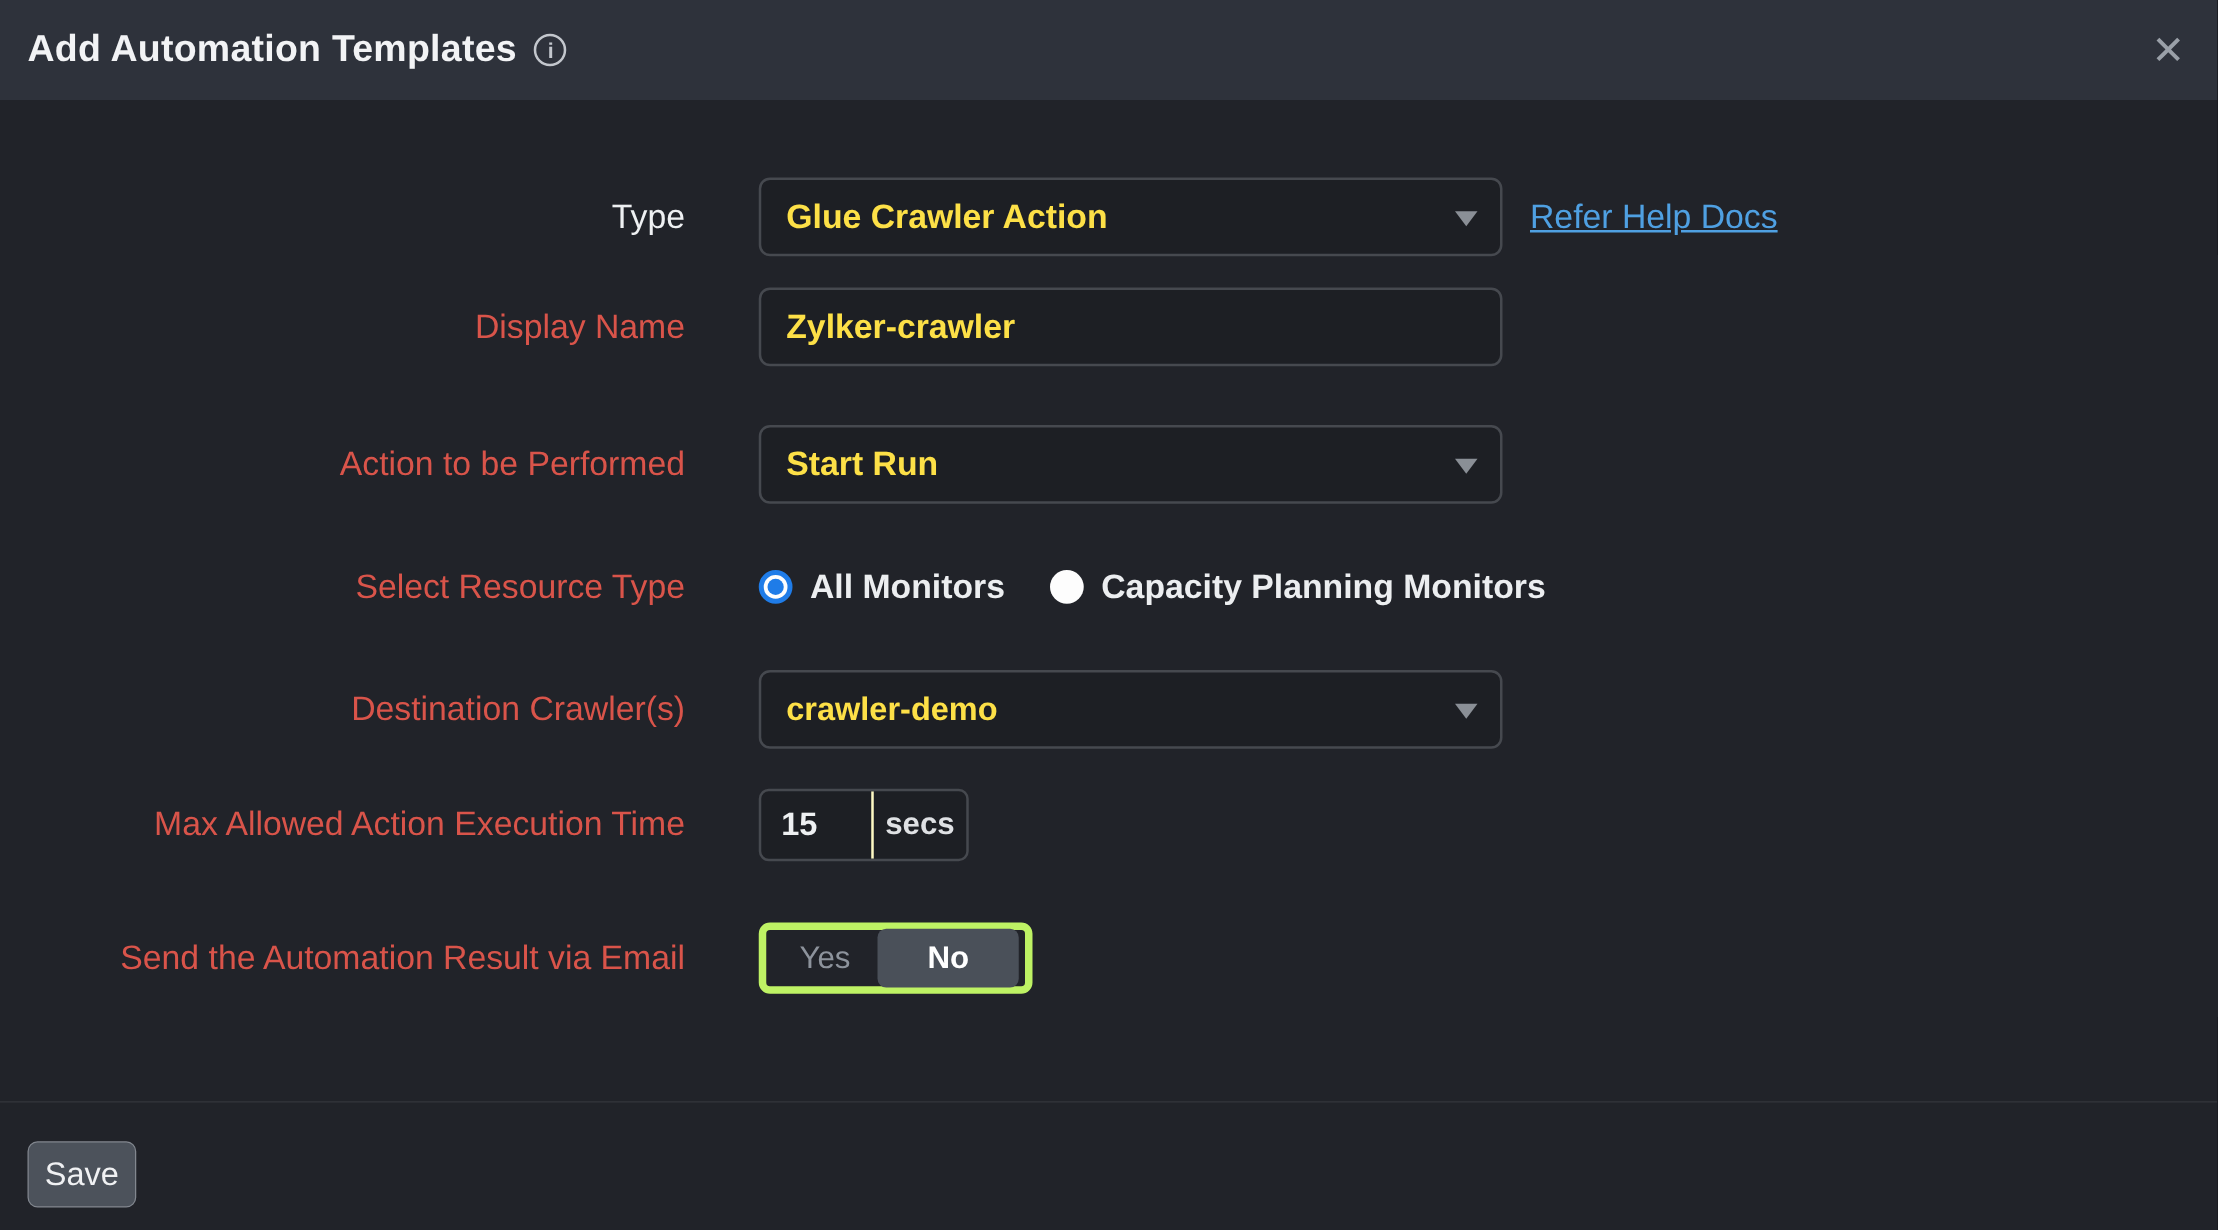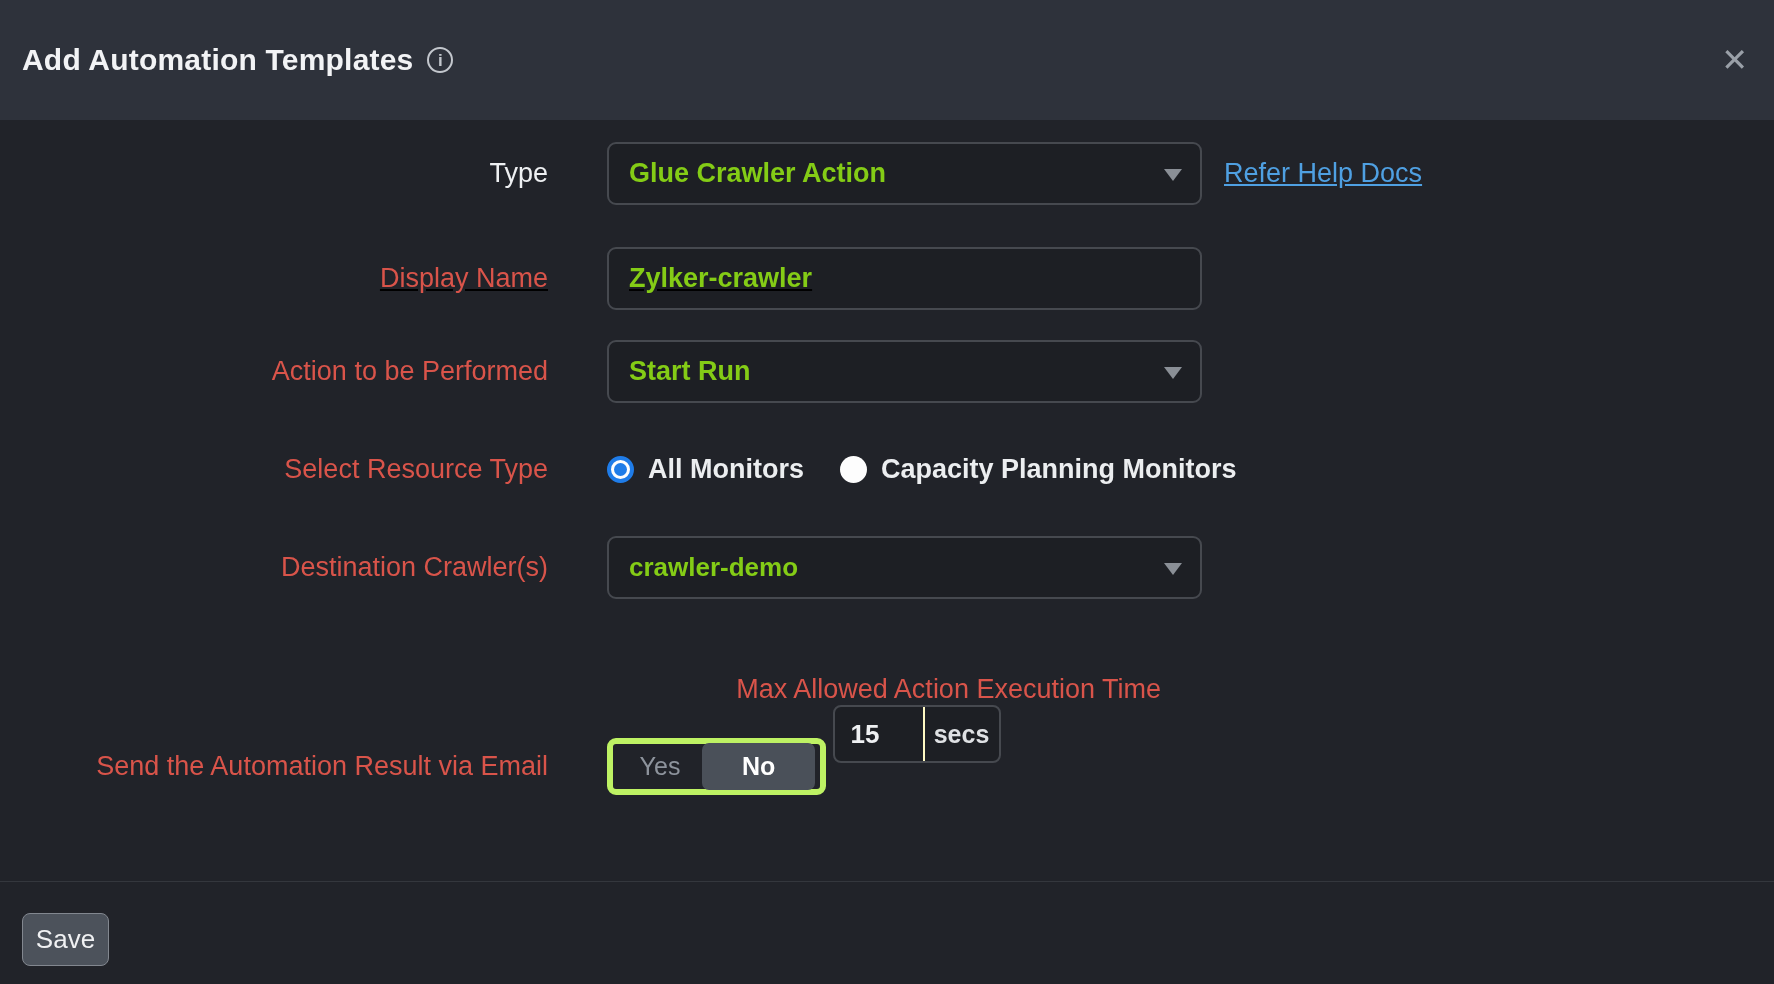--- a/index.html
+++ b/index.html
@@ -11,21 +11,21 @@
     width: 1774px;
     height: 984px;
     background: #212329;
     overflow: hidden;
   }
 
   
   .modal-header {
     position: absolute;
     top: 0; left: 0; right: 0;
-    height: 120px;
+    height: 80px;
     background: #2e323b;
     display: flex;
     align-items: center;
     padding: 0 26px 0 22px;
   }
   .modal-title {
     font-size: 30px;
     font-weight: 600;
     color: #f2f3f5;
     letter-spacing: 0.2px;
@@ -53,25 +53,25 @@
 
   
   .form-row {
     position: absolute;
     left: 0; right: 0;
     height: 63px;
     display: flex;
     align-items: center;
   }
   .row-type        { top: 142px; }
-  .row-display     { top: 247px; text-decoration: underline; }
+  .row-display     { top: 230px; }
   .row-action      { top: 340px; }
   .row-resource    { top: 438px; }
   .row-destination { top: 536px; }
-  .row-maxtime     { top: 674px; flex-direction: column; }
+  .row-maxtime     { top: 628px; }
   .row-email       { top: 735px; }
 
   .field-label {
     width: 548px;
     text-align: right;
     font-size: 27px;
     color: #d9544a;
     flex: none;
   }
   .field-label.neutral { color: #eef0f2; }
@@ -83,21 +83,21 @@
     width: 595px;
     height: 63px;
     background: #1d1f24;
     border: 2px solid #46494f;
     border-radius: 9px;
     display: flex;
     align-items: center;
     padding: 0 20px;
     font-size: 27px;
     font-weight: 600;
-    color: #84cc16;
+    color: #fde047;
     position: relative;
   }
   .text-input {
     font-family: "Liberation Sans", "DejaVu Sans", sans-serif;
     outline: none;
   }
   .select-caret {
     position: absolute;
     right: 18px;
     top: 50%;

